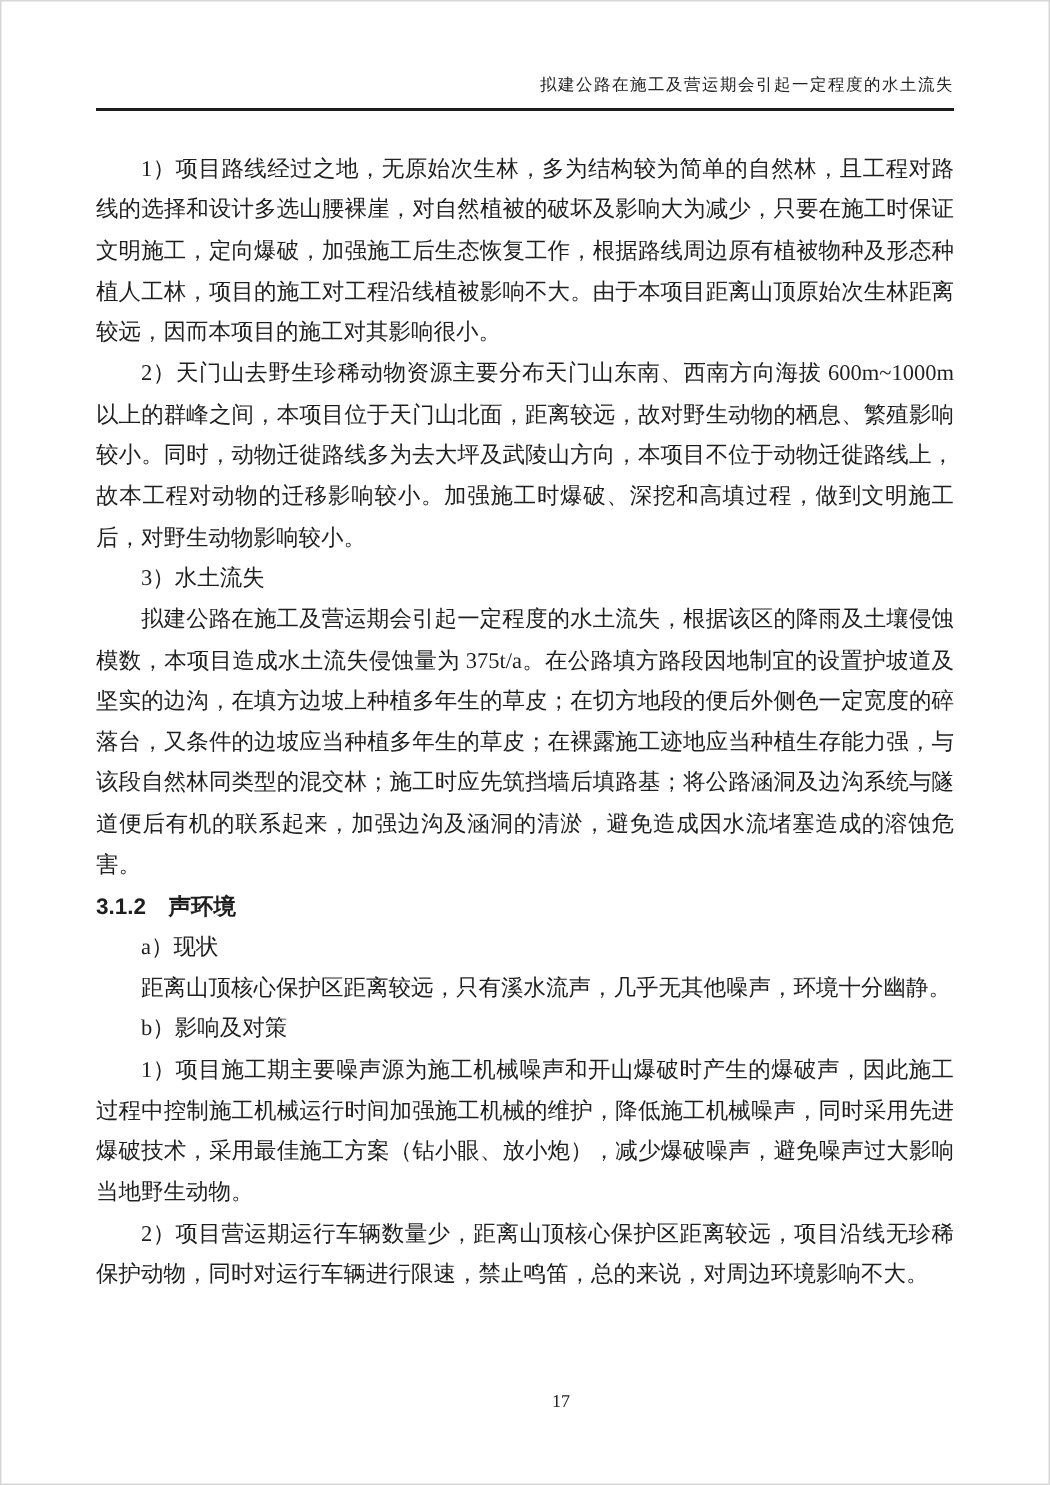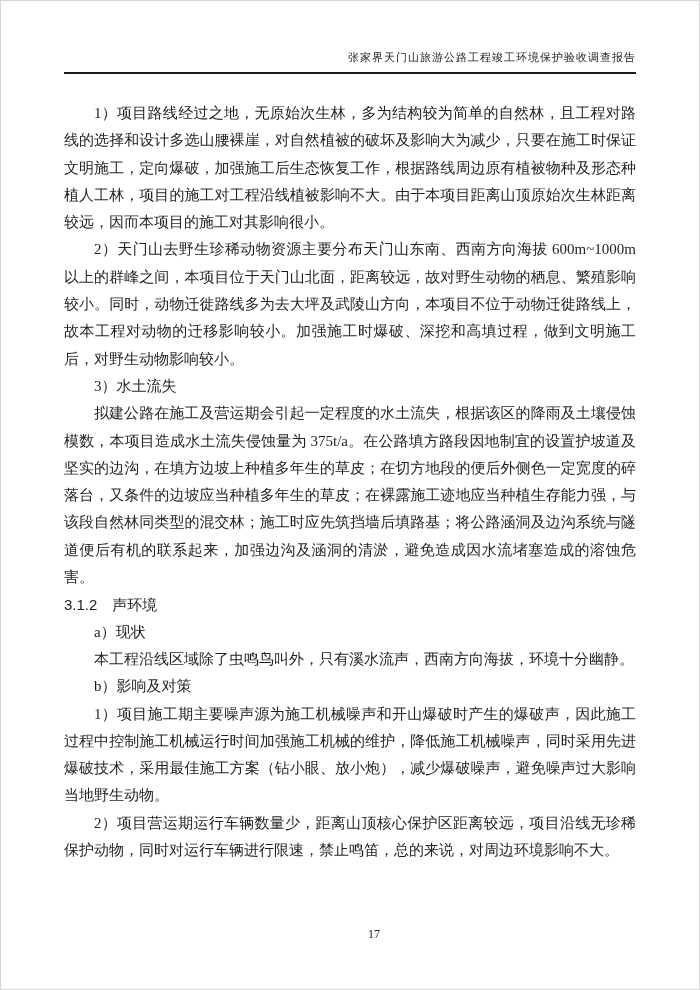--- a/index.html
+++ b/index.html
@@ -37,52 +37,52 @@
     font-size: 15px;
     line-height: 27.3px;
     text-align: justify;
   }
   .content p {
     margin: 0;
     text-indent: 2em;
   }
   .content p.section-heading {
     text-indent: 0;
-    font-weight: normal;
+    font-weight: bold;
     font-family: "Liberation Sans", "DejaVu Sans", sans-serif;
     font-size: 15px;
   }
   .page-number {
     position: absolute;
     bottom: 47px;
     left: 0;
     width: 100%;
     text-align: center;
     font-size: 12px;
     color: #222222;
     margin-left: 24px;
   }
 </style>
 </head>
 <body>
 
 <div class="page">
 
-  <div class="running-header">张家界天门山旅游公路工程竣工环境保护验收调查报告</div>
+  <div class="running-header">拟建公路在施工及营运期会引起一定程度的水土流失</div>
 
   <hr class="header-rule">
 
   <div class="content">
     <p>1）项目路线经过之地，无原始次生林，多为结构较为简单的自然林，且工程对路线的选择和设计多选山腰裸崖，对自然植被的破坏及影响大为减少，只要在施工时保证文明施工，定向爆破，加强施工后生态恢复工作，根据路线周边原有植被物种及形态种植人工林，项目的施工对工程沿线植被影响不大。由于本项目距离山顶原始次生林距离较远，因而本项目的施工对其影响很小。</p>
     <p>2）天门山去野生珍稀动物资源主要分布天门山东南、西南方向海拔 600m~1000m以上的群峰之间，本项目位于天门山北面，距离较远，故对野生动物的栖息、繁殖影响较小。同时，动物迁徙路线多为去大坪及武陵山方向，本项目不位于动物迁徙路线上，故本工程对动物的迁移影响较小。加强施工时爆破、深挖和高填过程，做到文明施工后，对野生动物影响较小。</p>
     <p>3）水土流失</p>
     <p>拟建公路在施工及营运期会引起一定程度的水土流失，根据该区的降雨及土壤侵蚀模数，本项目造成水土流失侵蚀量为 375t/a。在公路填方路段因地制宜的设置护坡道及坚实的边沟，在填方边坡上种植多年生的草皮；在切方地段的便后外侧色一定宽度的碎落台，又条件的边坡应当种植多年生的草皮；在裸露施工迹地应当种植生存能力强，与该段自然林同类型的混交林；施工时应先筑挡墙后填路基；将公路涵洞及边沟系统与隧道便后有机的联系起来，加强边沟及涵洞的清淤，避免造成因水流堵塞造成的溶蚀危害。</p>
     <p class="section-heading">3.1.2　声环境</p>
     <p>a）现状</p>
-    <p>本工程沿线区域除了虫鸣鸟叫外，只有溪水流声，西南方向海拔，环境十分幽静。</p>
+    <p>距离山顶核心保护区距离较远，只有溪水流声，几乎无其他噪声，环境十分幽静。</p>
     <p>b）影响及对策</p>
     <p>1）项目施工期主要噪声源为施工机械噪声和开山爆破时产生的爆破声，因此施工过程中控制施工机械运行时间加强施工机械的维护，降低施工机械噪声，同时采用先进爆破技术，采用最佳施工方案（钻小眼、放小炮），减少爆破噪声，避免噪声过大影响当地野生动物。</p>
     <p>2）项目营运期运行车辆数量少，距离山顶核心保护区距离较远，项目沿线无珍稀保护动物，同时对运行车辆进行限速，禁止鸣笛，总的来说，对周边环境影响不大。</p>
   </div>
 
   <div class="page-number">17</div>
 
 </div>
 
 </body></html>

